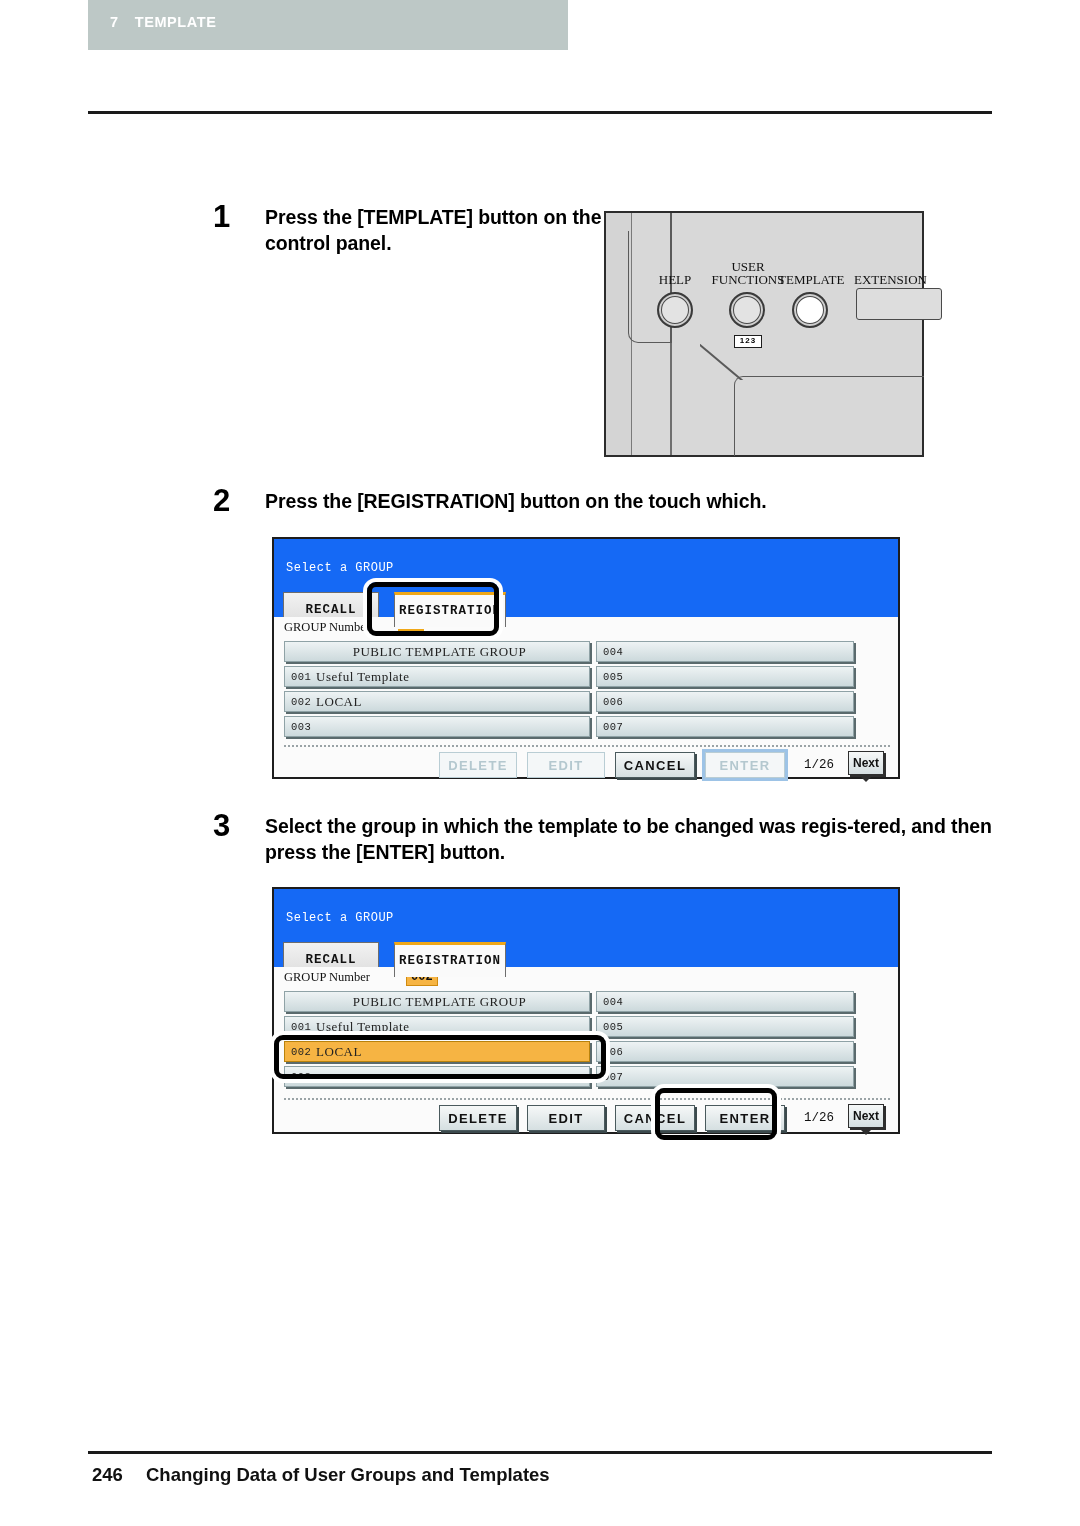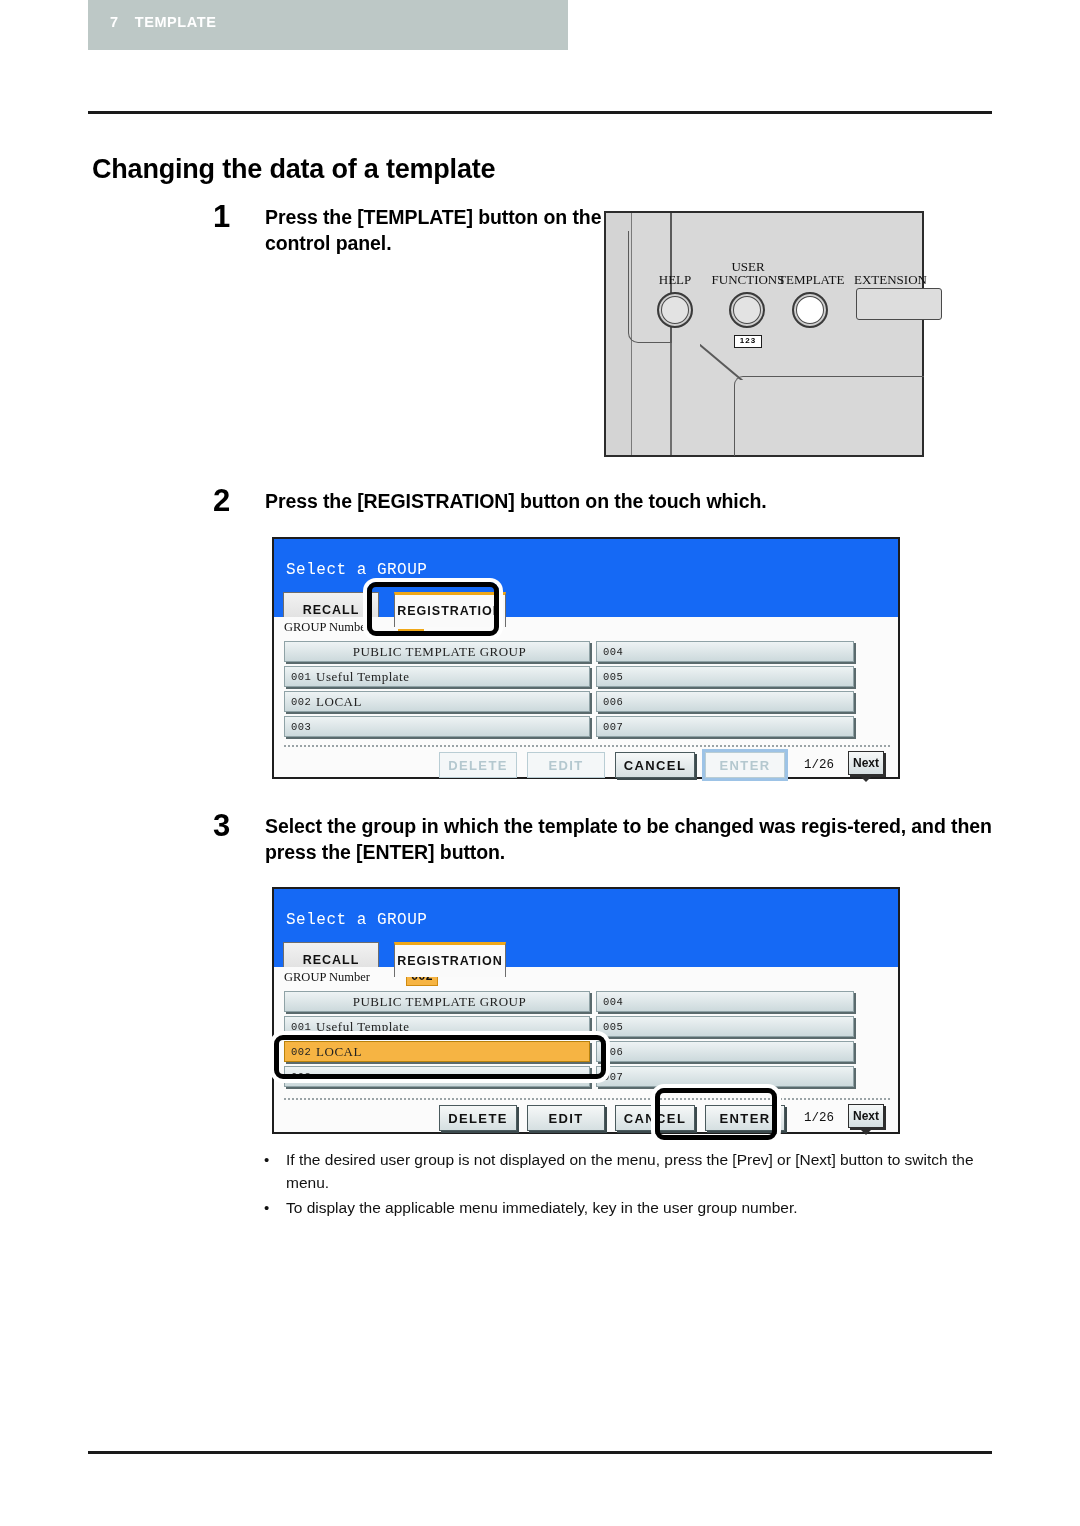--- a/index.html
+++ b/index.html
@@ -121,30 +121,30 @@
   }
   #panel1{left:272px;top:537px;width:628px;height:242px;}
   #panel2{left:272px;top:887px;width:628px;height:247px;}
 
   .tp-header{
     position:absolute;left:0;top:0;width:100%;height:78px;background:#1569f5;
   }
   .tp-title{
     position:absolute;left:12px;top:22px;
     color:#ffffff;font-family:"Liberation Mono","DejaVu Sans Mono",monospace;
-    font-size:16px;letter-spacing:0.5px;
+    font-size:12px;letter-spacing:0.5px;
   }
   .tp-tabs{
     position:absolute;left:0;top:78px;width:100%;height:0;
   }
   .tab{
     position:absolute;top:-25px;height:35px;
     background:linear-gradient(#f2f2f2,#dcdcdc);
     border:1.5px solid #6d6d6d;border-bottom:none;box-sizing:border-box;
-    font-family:Liberation Sans, sans-serif;
+    font-family:Liberation Mono, monospace;
     font-size:12.5px;font-weight:bold;letter-spacing:1px;
     display:flex;align-items:center;justify-content:center;color:#111;
   }
   .tab.recall{left:9px;width:96px;}
   .tab.reg{left:120px;width:112px;background:#fafafa;border-top:3px solid #f0a818;z-index:3;}
 
   .tp-body{
     position:absolute;left:0;top:78px;width:100%;bottom:0;background:#fbfbfb;
   }
   .grp-row{
@@ -253,21 +253,20 @@
 <div class="page">
 
   <div class="runhead">
     <div class="rh-inner">
       <span class="rh-num">7</span><span>TEMPLATE</span>
     </div>
   </div>
 
   <div class="rule-top"></div>
 
-  <h1 class="h1">Changing the data of a template</h1>
 
   <div class="step" id="step1">
     <div class="num">1</div>
     <div class="txt">Press the [TEMPLATE] button on the control panel.</div>
   </div>
 
   <div class="cpanel">
     <div class="cp-leftstrip"></div>
     <div class="cp-innercorner"></div>
     <div class="cp-vline"></div>
@@ -431,20 +430,19 @@
         <div class="tbtn" style="left:431px;width:80px;">ENTER</div>
         <div class="pagenum" style="left:530px;top:6px;">1/26</div>
         <div class="nextbtn" style="left:574px;top:-1px;">Next</div>
       </div>
     </div>
   </div>
 
   <div class="callout" style="left:274px;top:1035px;width:322px;height:34px;"></div>
   <div class="callout" style="left:655px;top:1088px;width:112px;height:42px;"></div>
 
-  <div class="bullets">
-    <div class="bl">If the desired user group is not displayed on the menu, press the [Prev] or [Next] button to switch the menu.</div>
-    <div class="bl">To display the applicable menu immediately, key in the user group number.</div>
-  </div>
 
   <div class="rule-bottom"></div>
+  <div class="footer">
+    <span class="pg">246</span><span>Changing Data of User Groups and Templates</span>
+  </div>
 
 </div>
 
 </body></html>

